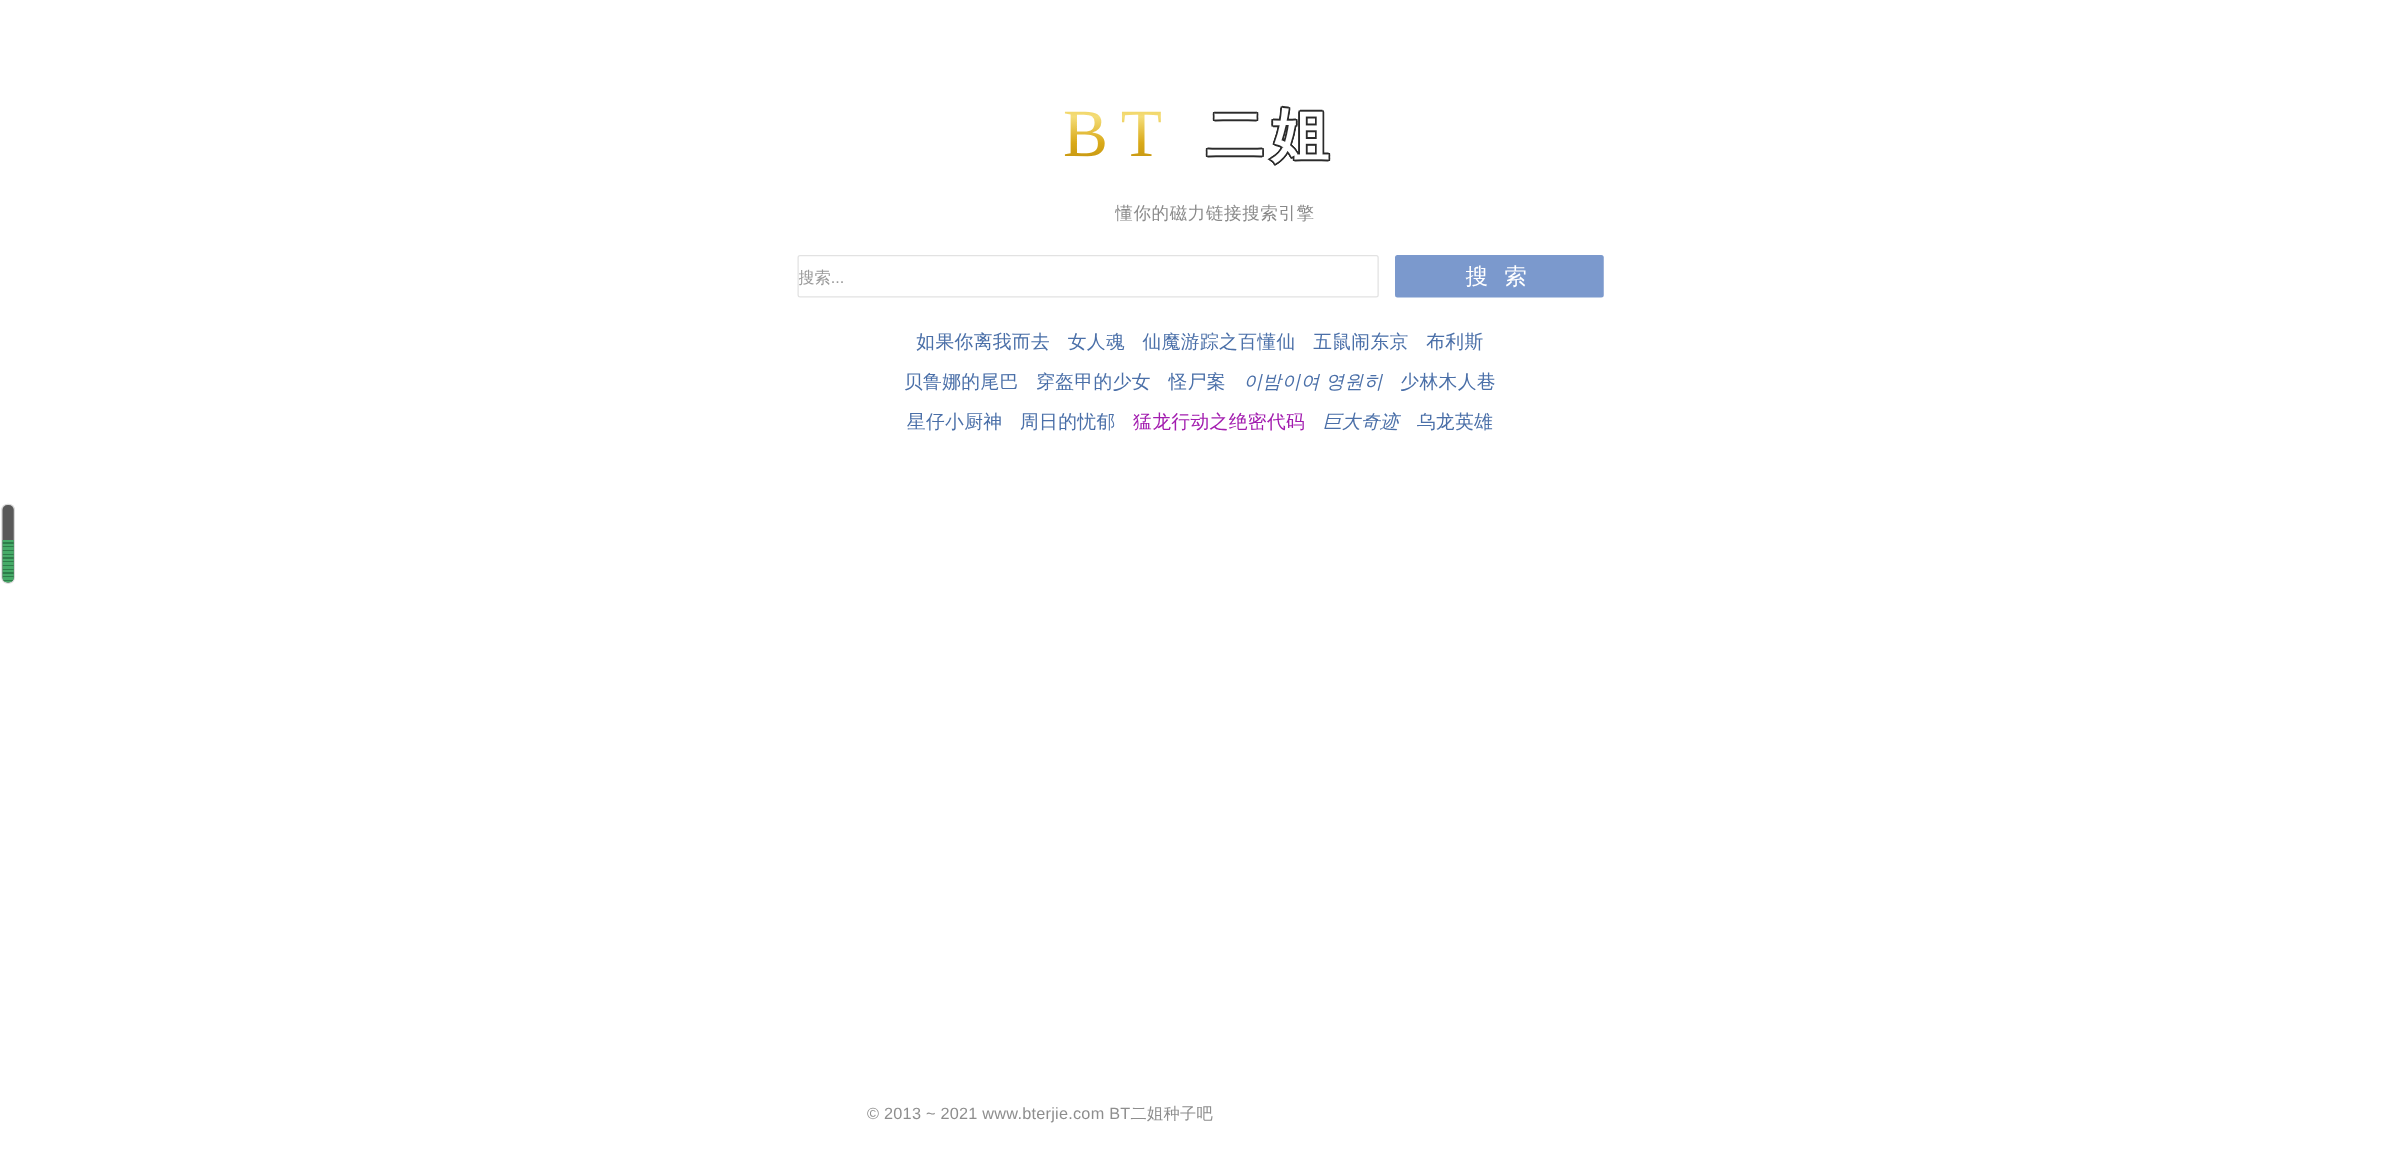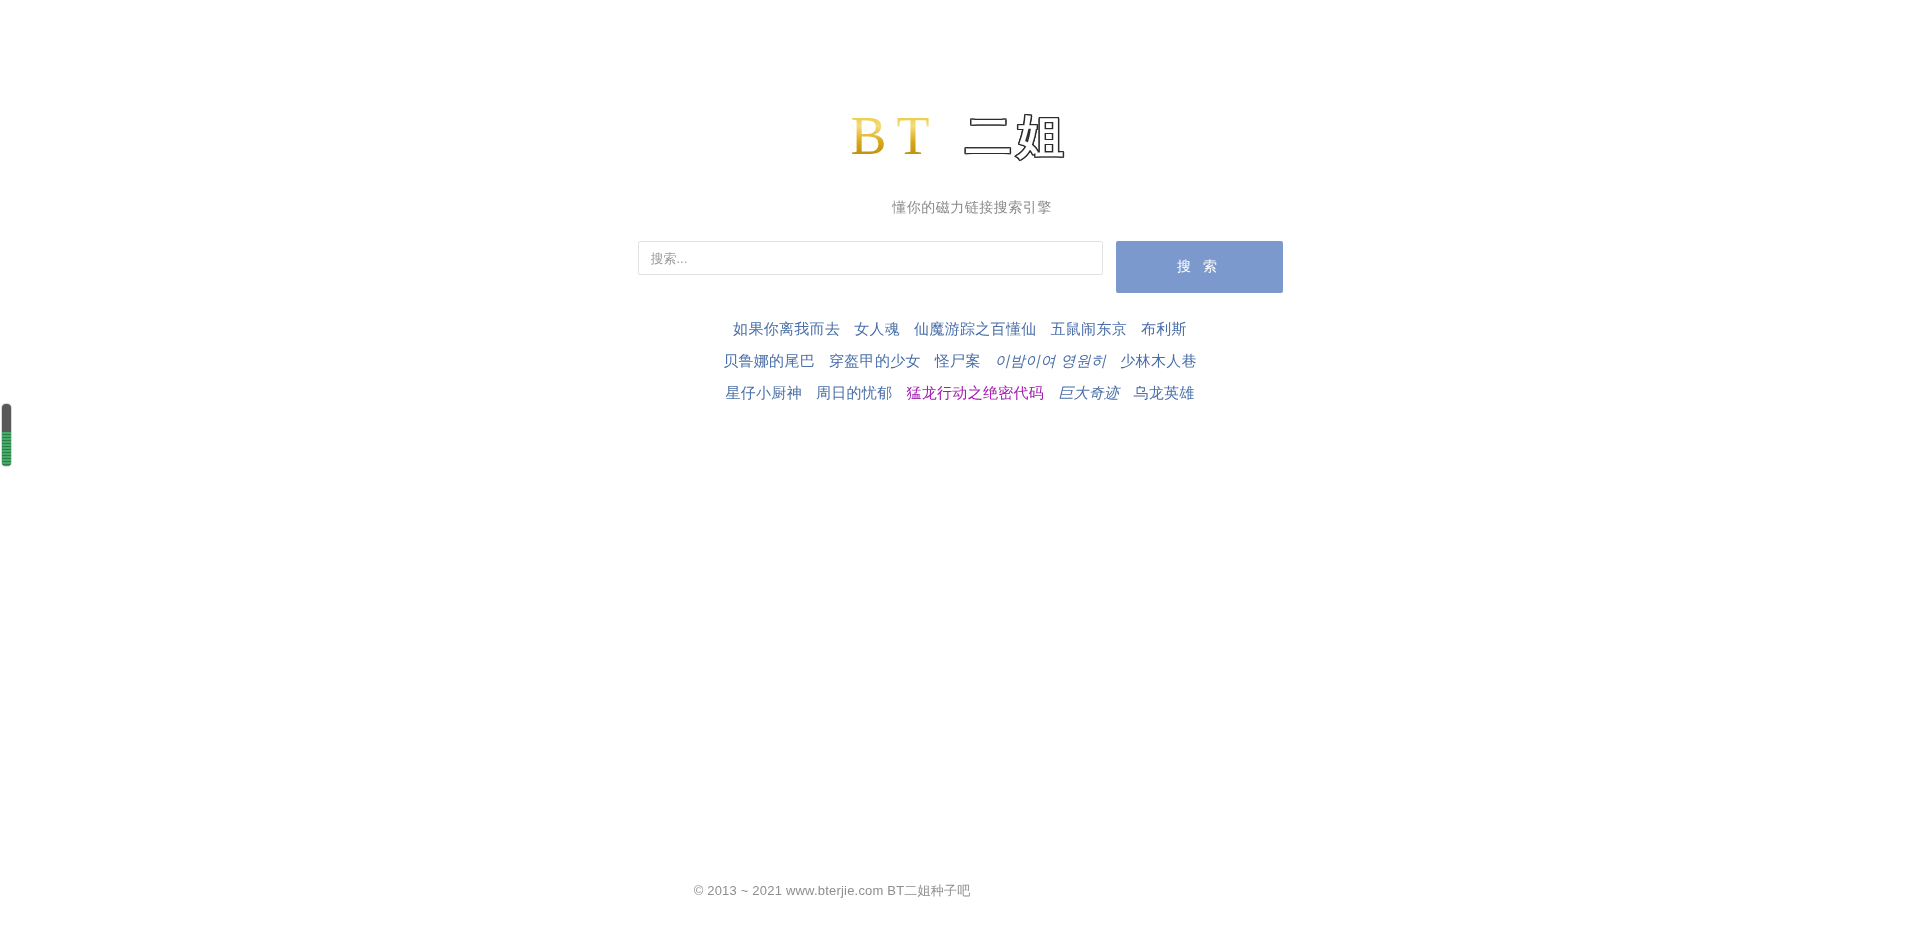--- a/index.html
+++ b/index.html
@@ -51,23 +51,23 @@
   .content {
     position: absolute;
     left: 0;
     top: 0;
     width: 1920px;
     text-align: center;
   }
 
   
   .logo {
-    margin-top: 113px;
+    margin-top: 76px;
     height: 62px;
-    line-height: 46px;
+    line-height: 62px;
     white-space: nowrap;
     font-size: 0;
   }
   .logo-bt {
     display: inline-block;
     vertical-align: middle;
     font-family: "Liberation Serif", "DejaVu Serif", serif;
     font-size: 54px;
     letter-spacing: 10px;
     padding-right: 4px;
@@ -111,36 +111,36 @@
     display: flex;
     justify-content: center;
     align-items: stretch;
     gap: 13px;
   }
   .search-input {
     width: 465px;
     height: 34px;
     border: 1px solid #e2e2e2;
     border-radius: 2px;
-    padding: 0 12px;
+    padding: 0 0;
     font-size: 13px;
     color: #333;
     font-family: "Liberation Sans", "DejaVu Sans", sans-serif;
     background: #fff;
     outline: none;
   }
   .search-input::placeholder { color: #9a9a9a; }
   .search-btn {
     width: 167px;
-    height: 52px;
+    height: 34px;
     border: none;
     border-radius: 2px;
     background: #7b99cd;
     color: #ffffff;
-    font-size: 14px;
+    font-size: 18px;
     letter-spacing: 4px;
     font-family: "Liberation Sans", "DejaVu Sans", sans-serif;
     cursor: pointer;
   }
 
   
   .hotwords {
     margin-top: 20px;
     width: 100%;
   }

